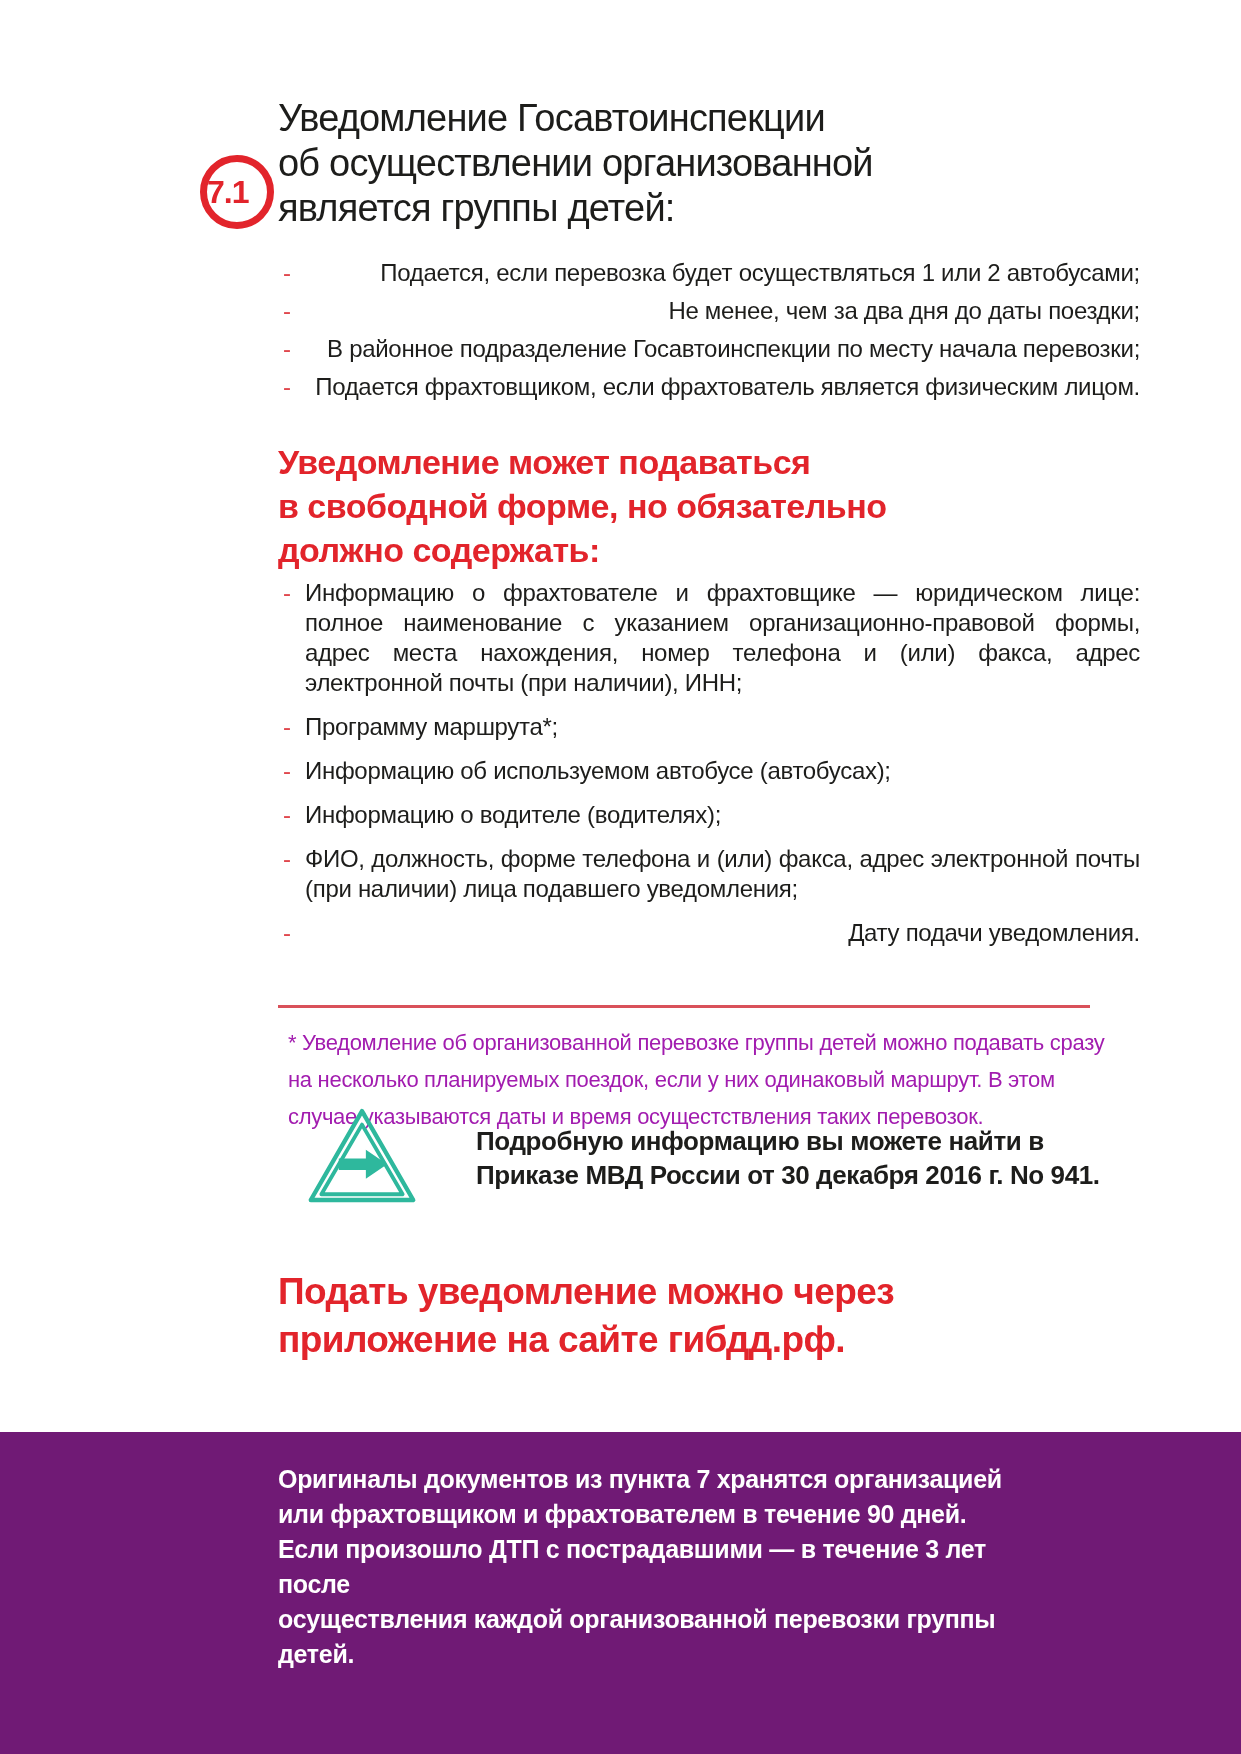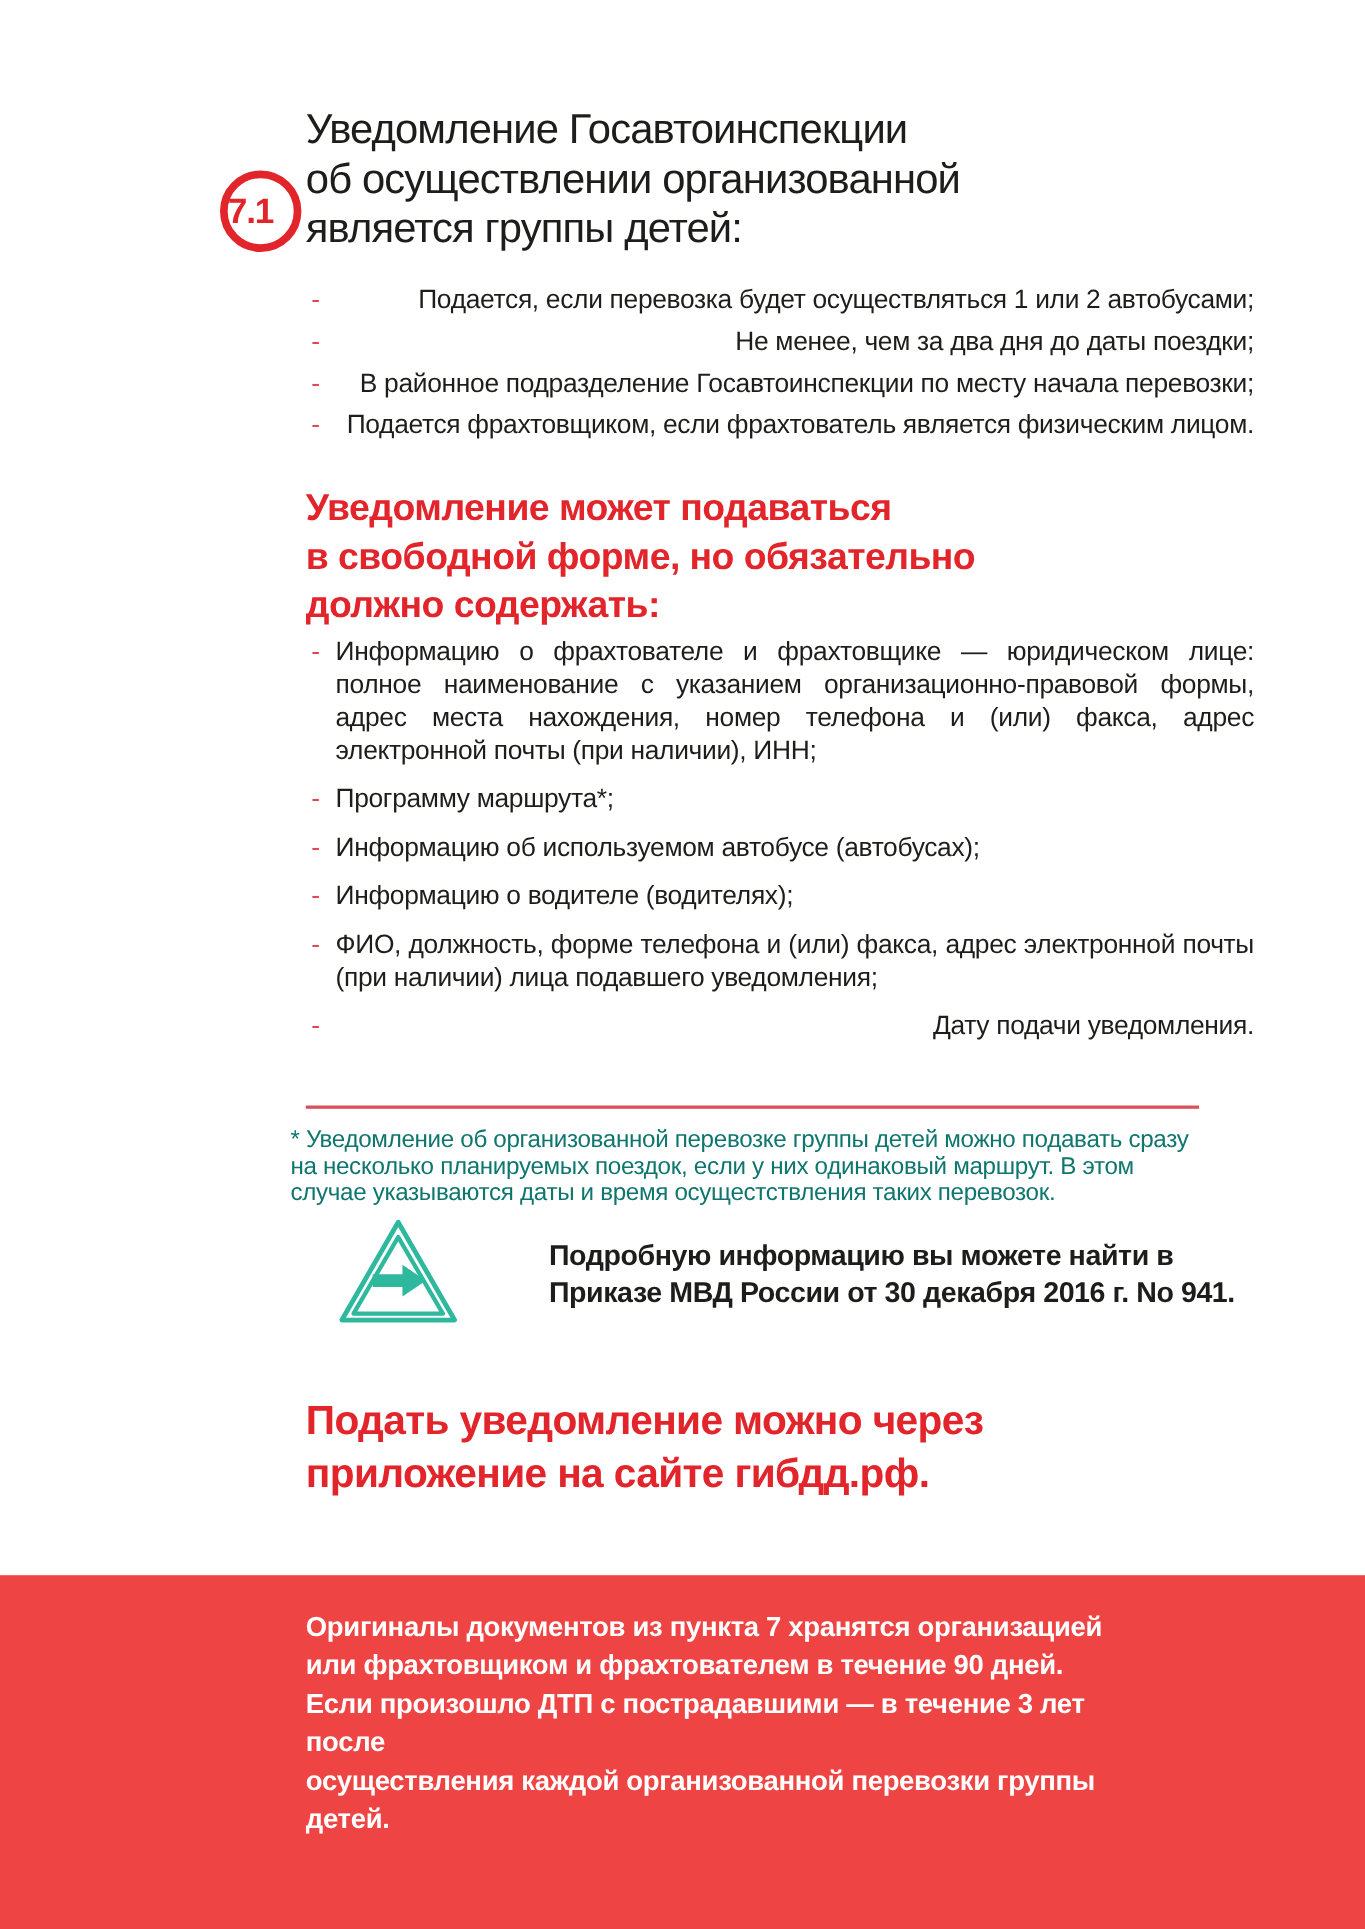--- a/index.html
+++ b/index.html
@@ -42,40 +42,40 @@
     font-size:34px; line-height:44px; font-weight:700; letter-spacing:-0.5px;
     color:#e2242b;
   }
 
   
   .divider {
     position:absolute; left:278px; top:1005px; width:812px; height:3px;
     background:#d9515a;
   }
   .footnote {
-    position:absolute; left:264px; top:1024px; width:832px;
-    font-size:22px; line-height:24px; letter-spacing:-0.3px; color:#0f766e;
+    position:absolute; left:288px; top:1024px; width:832px;
+    font-size:22px; line-height:37px; letter-spacing:-0.3px; color:#a21caf;
   }
 
   
-  .info-box { position:absolute; left:304px; top:1106px; display:flex; align-items:flex-start;gap:23px; }
+  .info-box { position:absolute; left:304px; top:1106px; display:flex; align-items:flex-start; }
   .tri-icon { width:116px; height:102px; flex:0 0 116px; margin-right:56px; }
   .info-text { font-size:26px; line-height:34px; font-weight:700; letter-spacing:-0.4px; padding-top:18px; }
 
   
   .cta {
     position:absolute; left:278px; top:1268px;
     font-size:37px; line-height:48px; font-weight:700; letter-spacing:-0.6px;
     color:#e2242b;
   }
 
   
   .banner {
     position:absolute; left:0; top:1432px; width:1241px; height:322px;
-    background:#ef4444;
+    background:#701a75;
   }
   .banner-text {
     margin:30px 0 0 278px; width:760px;
     color:#ffffff; font-size:25px; line-height:35px; font-weight:700; letter-spacing:-0.3px;
   }
 </style>
 </head>
 <body>
 
 <div id="page">

